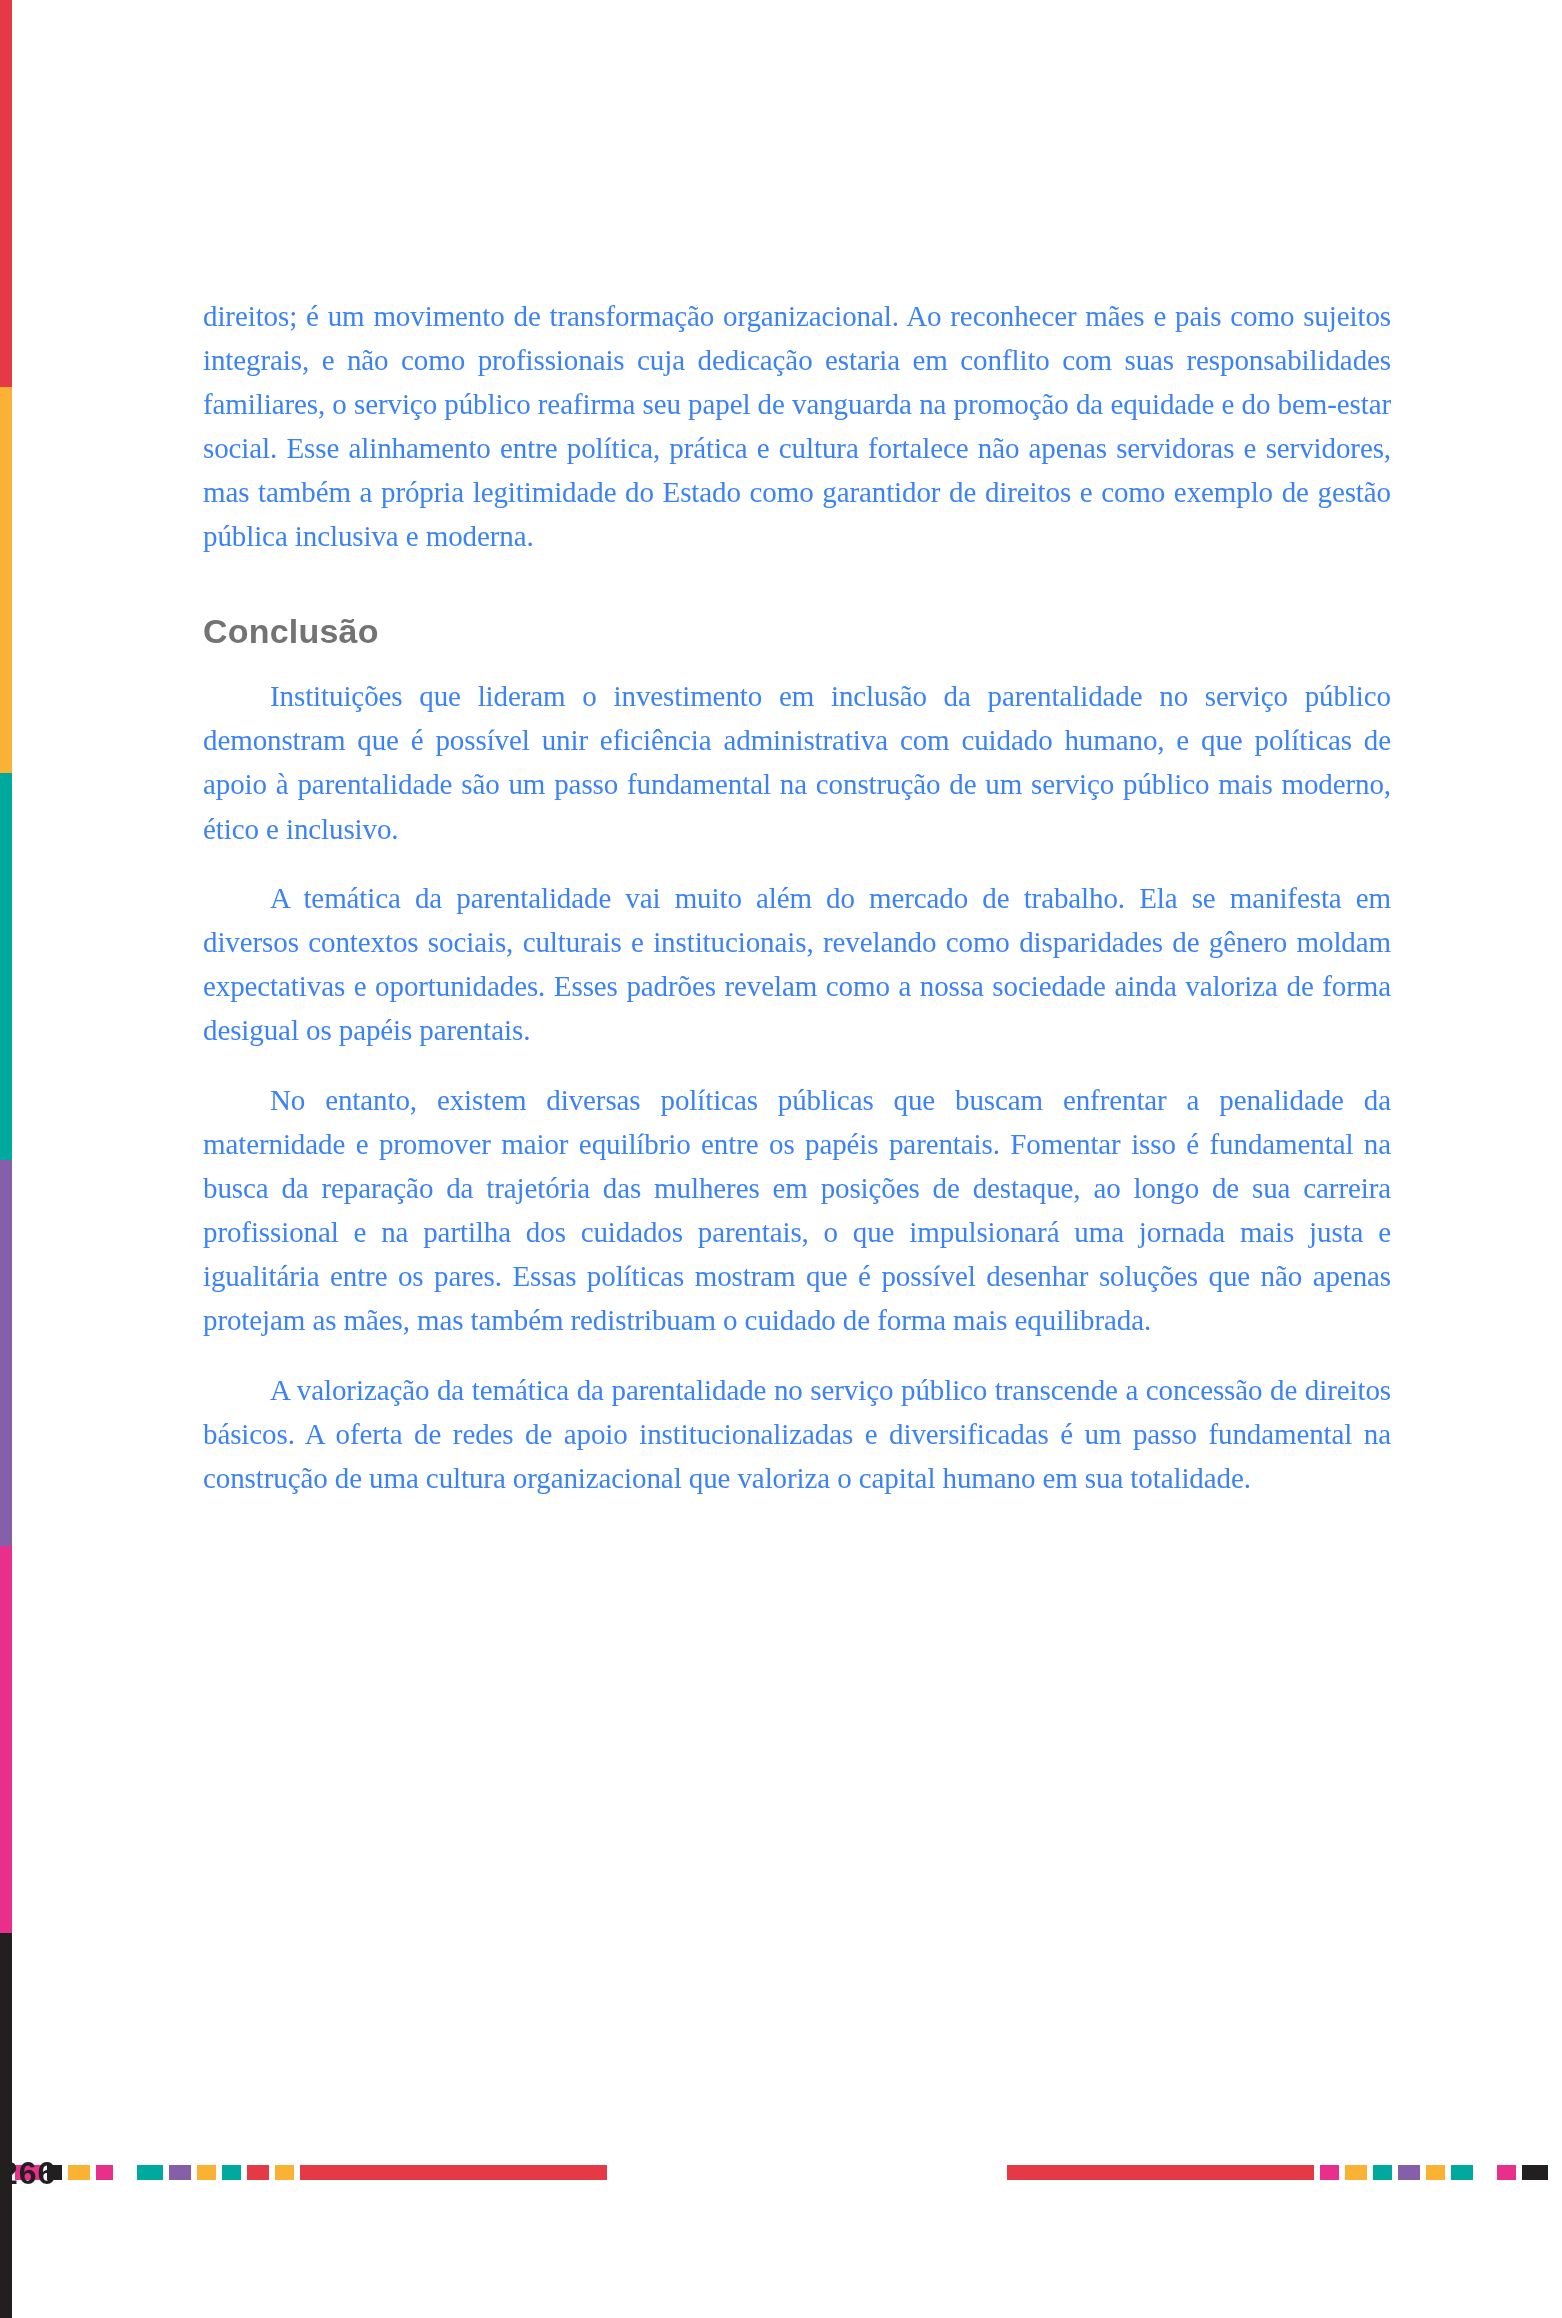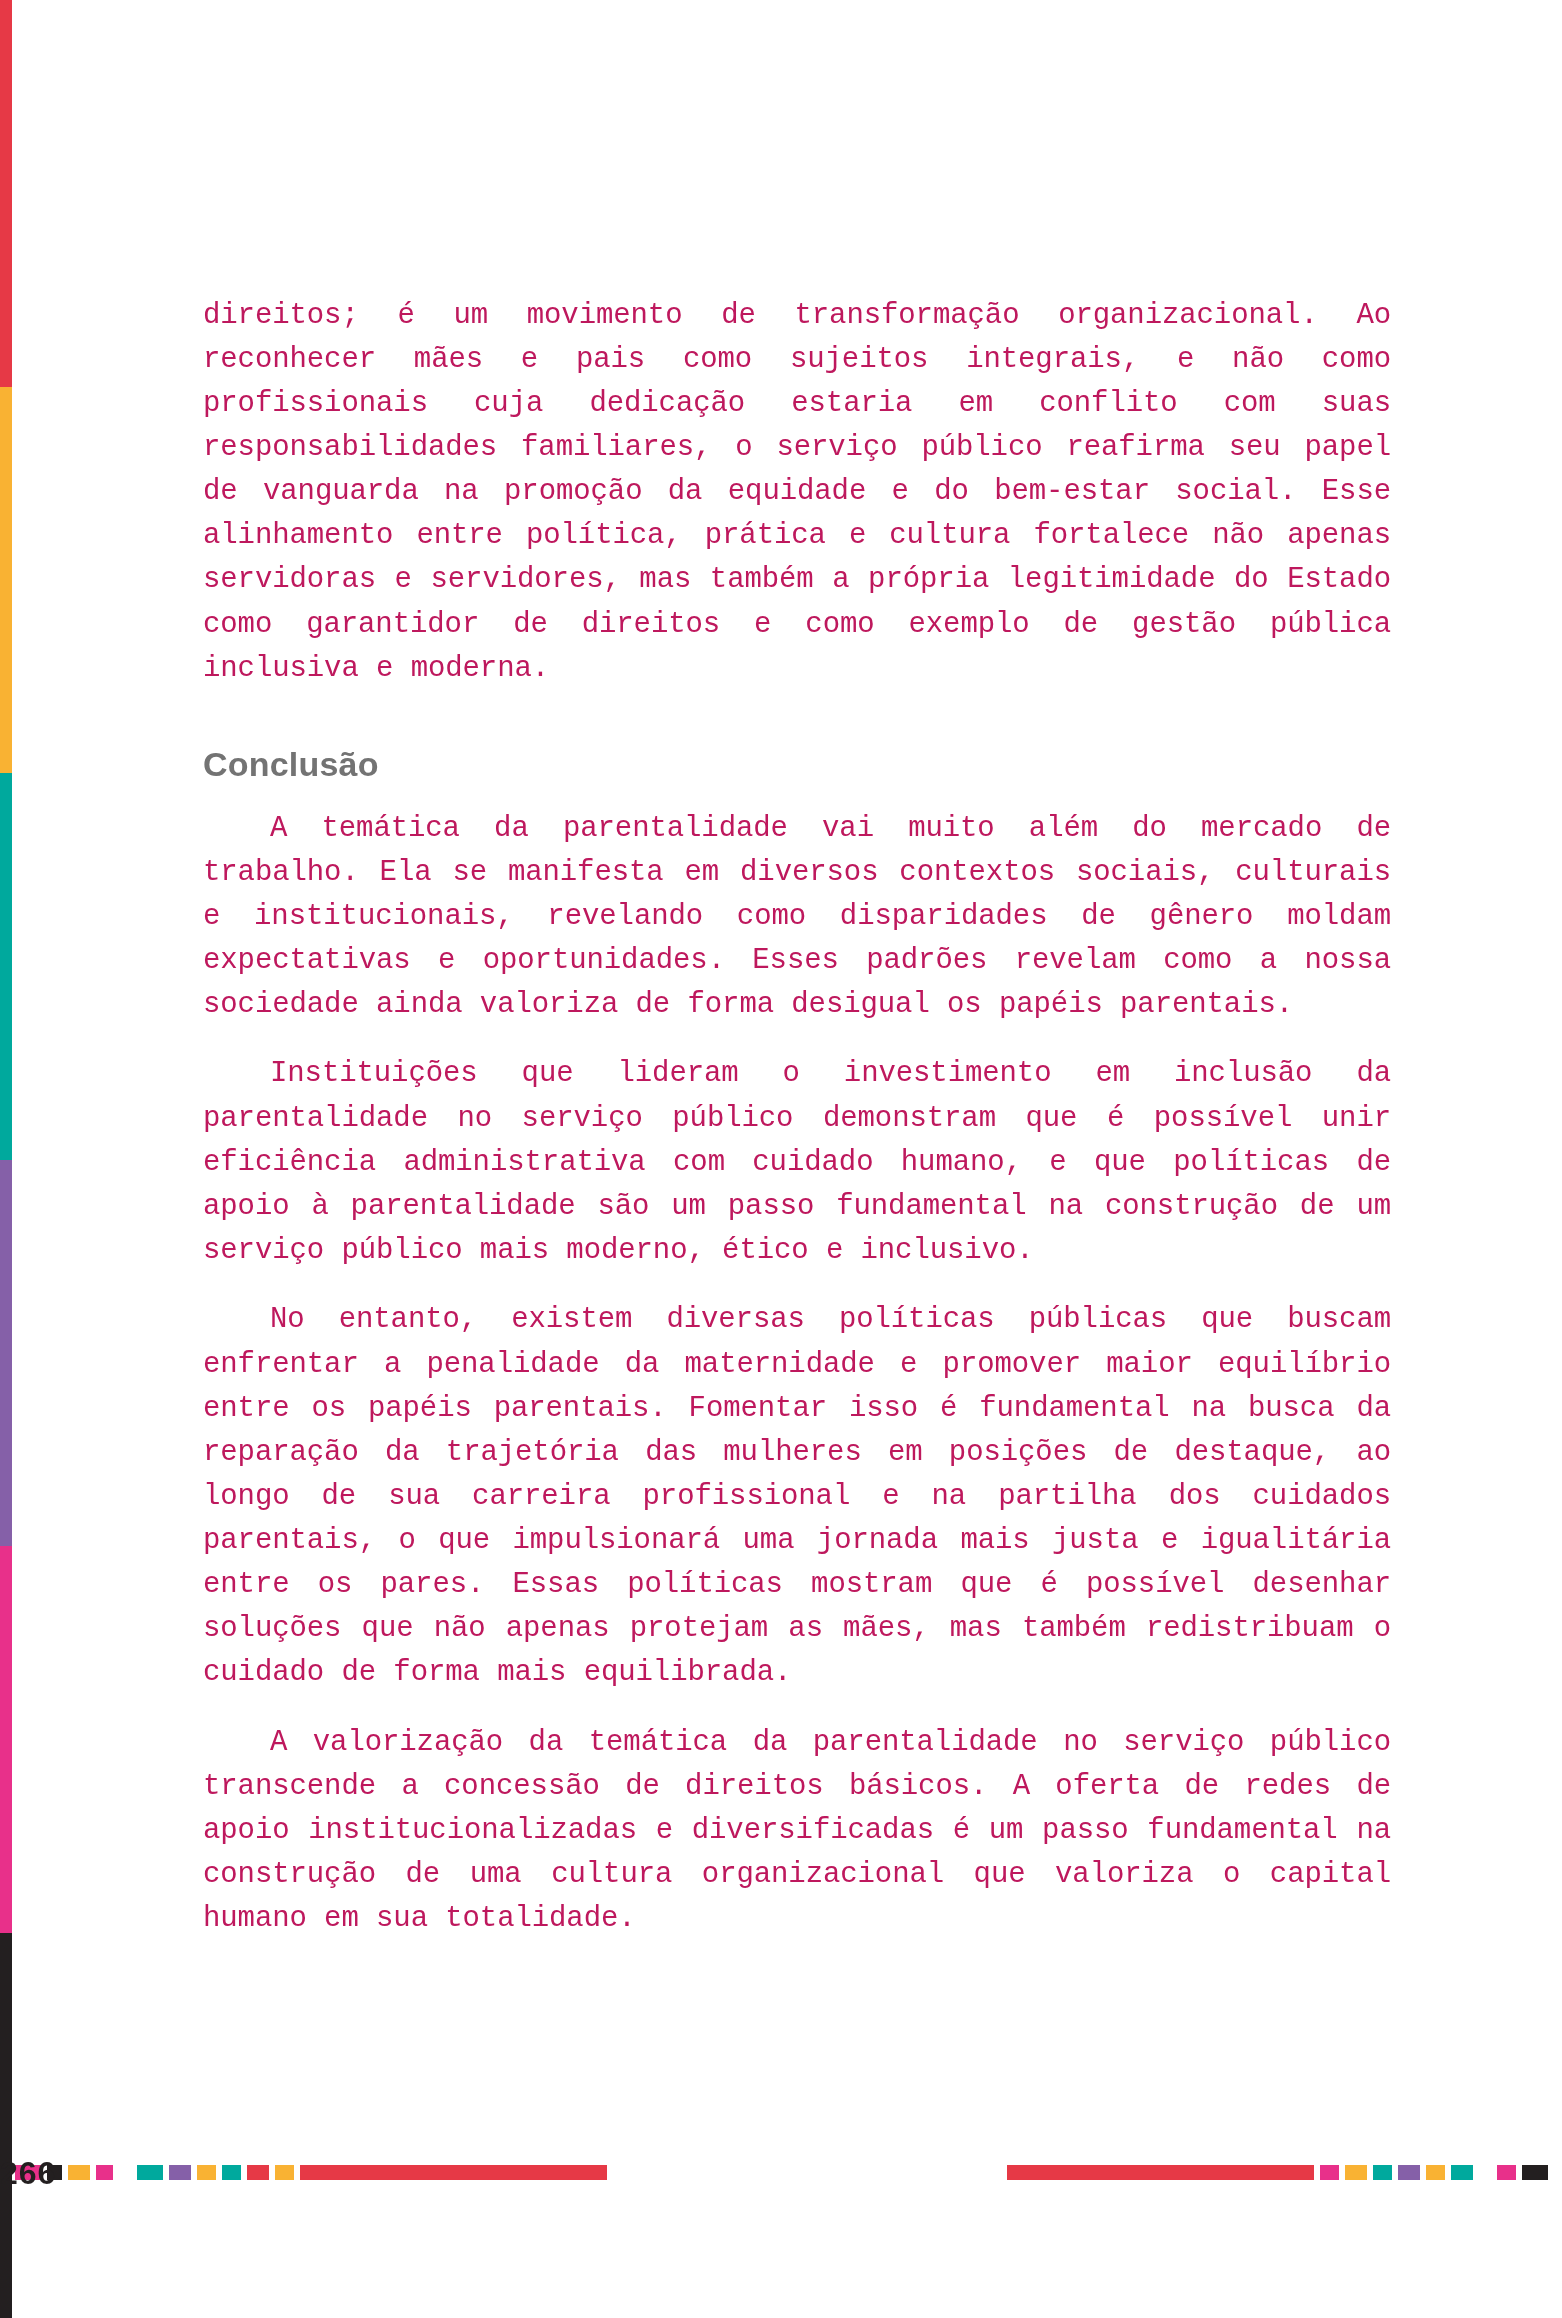--- a/index.html
+++ b/index.html
@@ -41,22 +41,22 @@
     left: 203px;
     top: 294px;
     width: 1195px;
   }
 
   p.body-text {
     margin: 0 7px 0 0;
     font-size: 29px;
     line-height: 1.52;
     text-align: justify;
-    color: #be185d;
-    font-family: Liberation Mono, monospace;
+    color: #3b82f6;
+    font-family: Liberation Serif, serif;
     letter-spacing: -0.1px;
   }
   p.body-text + p.body-text { margin-top: 25.6px; }
   p.indent { text-indent: 67px; }
 
   h2.section-title {
     margin: 53px 0 22px 0;
     font-size: 34px;
     line-height: 1.2;
     font-weight: bold;
@@ -127,22 +127,22 @@
       <div style="background: rgb(232, 48, 138);"></div>
       <div style="background: rgb(35, 31, 32);"></div>
     </div>
 
   <div class="content">
 
     <p class="body-text">direitos; é um movimento de transformação organizacional. Ao reconhecer mães e pais como sujeitos integrais, e não como profissionais cuja dedicação estaria em conflito com suas responsabilidades familiares, o serviço público reafirma seu papel de vanguarda na promoção da equidade e do bem-estar social. Esse alinhamento entre política, prática e cultura fortalece não apenas servidoras e servidores, mas também a própria legitimidade do Estado como garantidor de direitos e como exemplo de gestão pública inclusiva e moderna.</p>
 
     <h2 class="section-title">Conclusão</h2>
 
+    <p class="body-text indent">Instituições que lideram o investimento em inclusão da parentalidade no serviço público demonstram que é possível unir eficiência administrativa com cuidado humano, e que políticas de apoio à parentalidade são um passo fundamental na construção de um serviço público mais moderno, ético e inclusivo.</p>
     <p class="body-text indent">A temática da parentalidade vai muito além do mercado de trabalho. Ela se manifesta em diversos contextos sociais, culturais e institucionais, revelando como disparidades de gênero moldam expectativas e oportunidades. Esses padrões revelam como a nossa sociedade ainda valoriza de forma desigual os papéis parentais.</p>
-    <p class="body-text indent">Instituições que lideram o investimento em inclusão da parentalidade no serviço público demonstram que é possível unir eficiência administrativa com cuidado humano, e que políticas de apoio à parentalidade são um passo fundamental na construção de um serviço público mais moderno, ético e inclusivo.</p>
     <p class="body-text indent">No entanto, existem diversas políticas públicas que buscam enfrentar a penalidade da maternidade e promover maior equilíbrio entre os papéis parentais. Fomentar isso é fundamental na busca da reparação da trajetória das mulheres em posições de destaque, ao longo de sua carreira profissional e na partilha dos cuidados parentais, o que impulsionará uma jornada mais justa e igualitária entre os pares. Essas políticas mostram que é possível desenhar soluções que não apenas protejam as mães, mas também redistribuam o cuidado de forma mais equilibrada.</p>
     <p class="body-text indent">A valorização da temática da parentalidade no serviço público transcende a concessão de direitos básicos. A oferta de redes de apoio institucionalizadas e diversificadas é um passo fundamental na construção de uma cultura organizacional que valoriza o capital humano em sua totalidade.</p>
 
   </div>
 
   <div class="footer">
     <div class="footer-left dash-row">
         <span class="dash" style="background: rgb(232, 48, 138); width: 25.6px;"></span>
         <span class="dash" style="background: rgb(35, 31, 32); width: 15.4px;"></span>
         <span class="dash" style="background: rgb(249, 178, 51); width: 22px;"></span>

